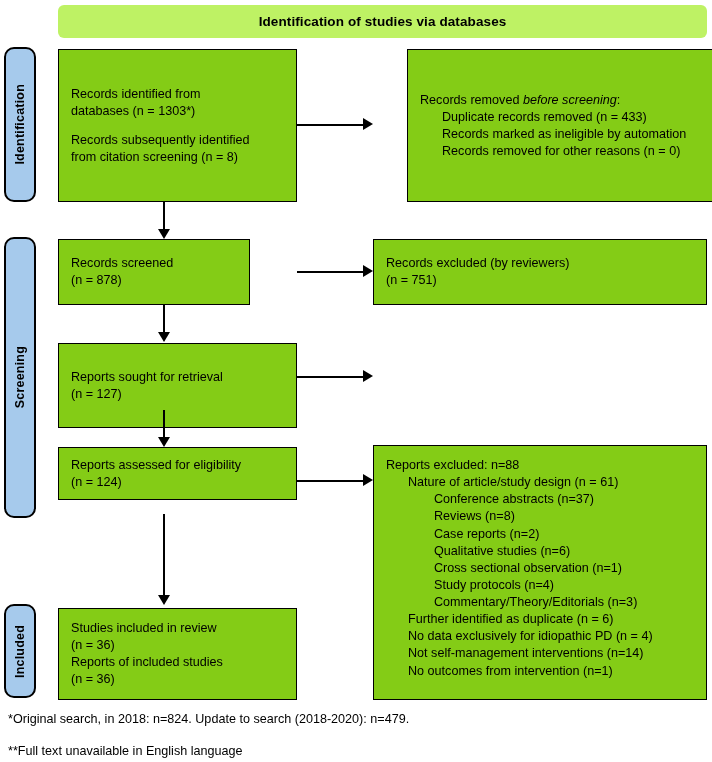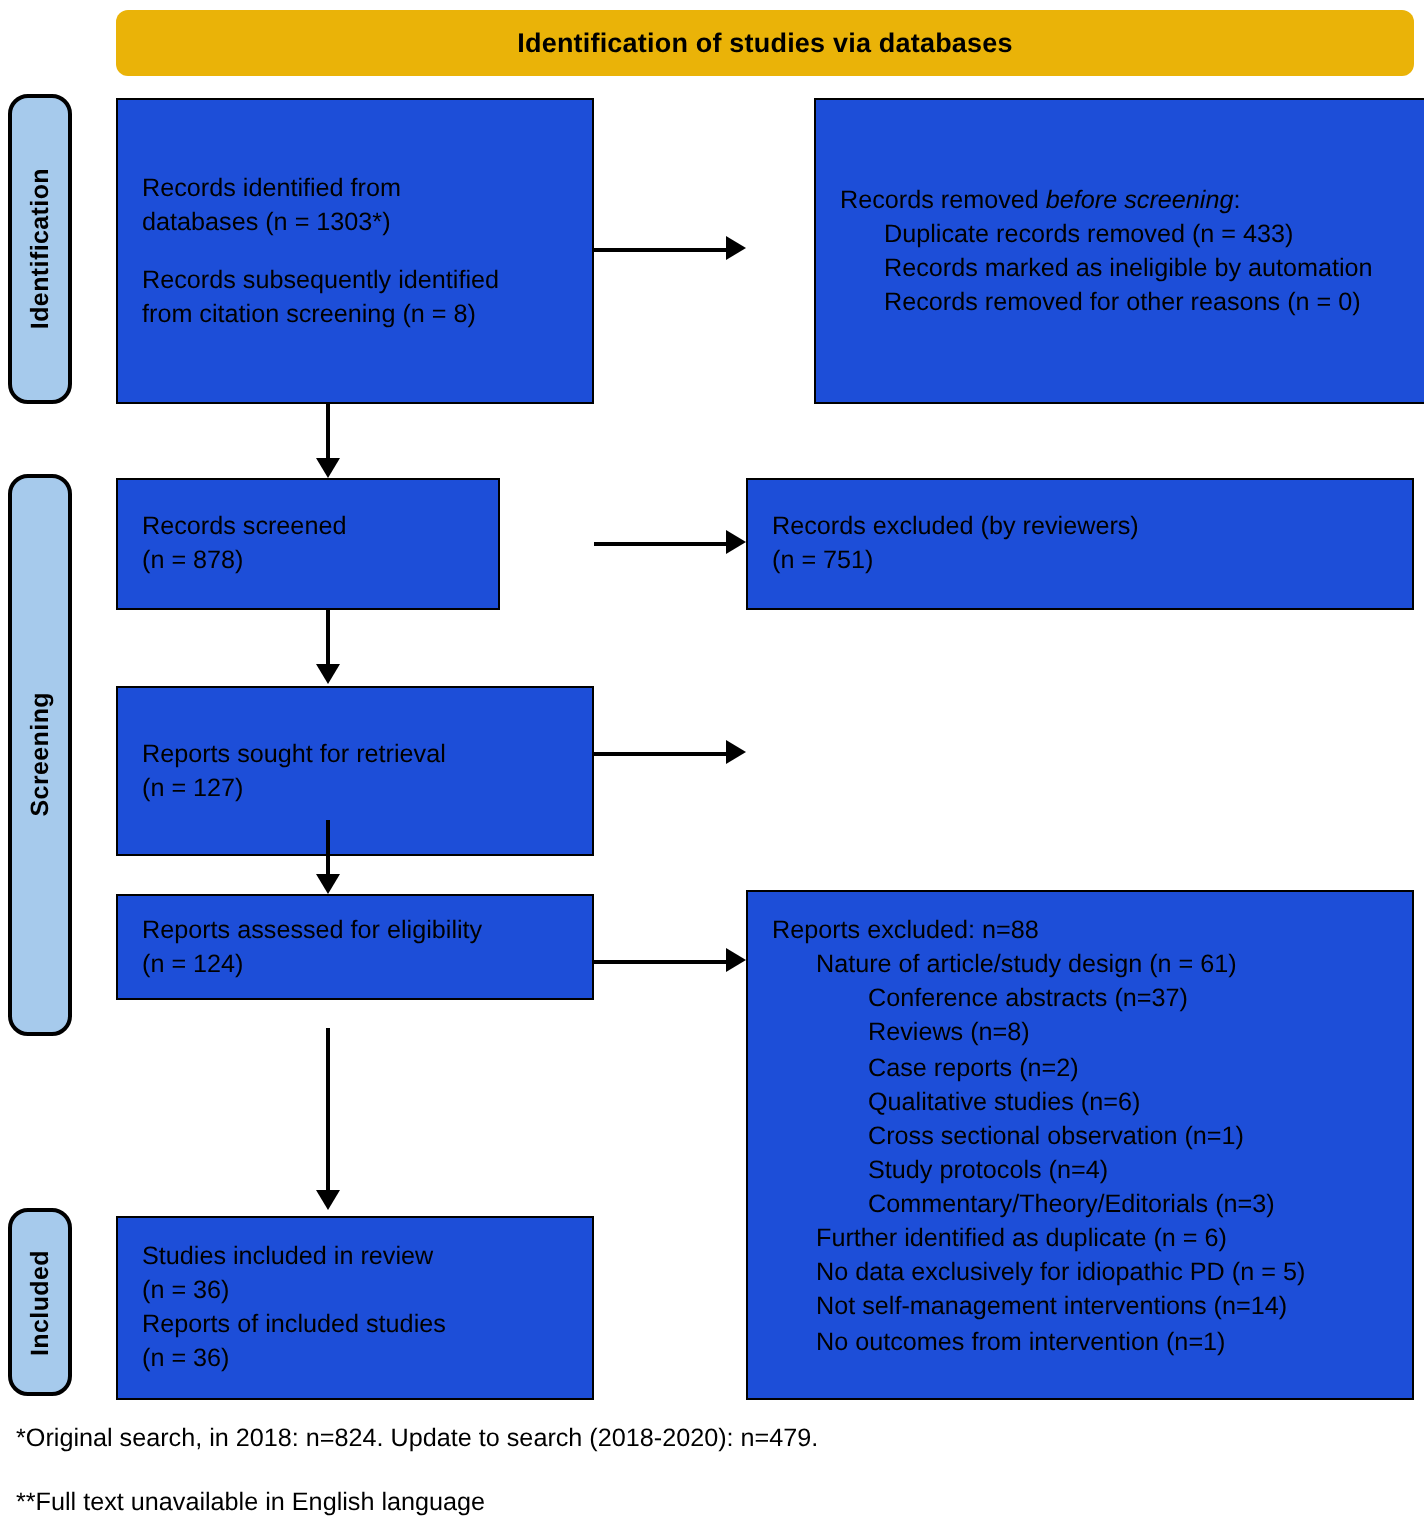--- a/index.html
+++ b/index.html
@@ -24,21 +24,21 @@
     height: 762px;
   }
 
   
   .banner {
     position: absolute;
     left: 58px;
     top: 5px;
     width: 649px;
     height: 33px;
-    background: #eab308;
+    background: #bef264;
     border-radius: 6px;
     display: flex;
     align-items: center;
     justify-content: center;
     box-sizing: border-box;
   }
   .banner-text {
     font-size: 13.5px;
     font-weight: bold;
     letter-spacing: 0.1px;
@@ -63,21 +63,21 @@
     font-size: 12.5px;
     font-weight: bold;
     letter-spacing: 0.2px;
     white-space: nowrap;
     color: #000;
   }
 
   
   .box {
     position: absolute;
-    background: #1d4ed8;
+    background: #84cc16;
     border: 1.8px solid #000000;
     box-sizing: border-box;
     padding: 0;
   }
   .box-inner {
     position: absolute;
     left: 12px;
     right: 8px;
     top: 50%;
     transform: translateY(-50%);
@@ -214,21 +214,21 @@
       <span class="ln">Reports excluded: n=88</span>
       <span class="ln i1">Nature of article/study design (n = 61)</span>
       <span class="ln i2">Conference abstracts (n=37)</span>
       <span class="ln i2">Reviews (n=8)</span>
       <span class="ln i2">Case reports (n=2)</span>
       <span class="ln i2">Qualitative studies (n=6)</span>
       <span class="ln i2">Cross sectional observation (n=1)</span>
       <span class="ln i2">Study protocols (n=4)</span>
       <span class="ln i2">Commentary/Theory/Editorials (n=3)</span>
       <span class="ln i1">Further identified as duplicate (n = 6)</span>
-      <span class="ln i1">No data exclusively for idiopathic PD (n = 5)</span>
+      <span class="ln i1">No data exclusively for idiopathic PD (n = 4)</span>
       <span class="ln i1">Not self-management interventions (n=14)</span>
       <span class="ln i1">No outcomes from intervention (n=1)</span>
     </div>
   </div>
 
   <div class="conn hline" style="left:297px; top:480px; width:66px;"></div>
   <div class="arrow-right" style="left:363px; top:474px;"></div>
 
   <div class="conn vline" style="left:163px; top:514px; height:82px;"></div>
   <div class="arrow-down" style="left:157.5px; top:595px;"></div>

